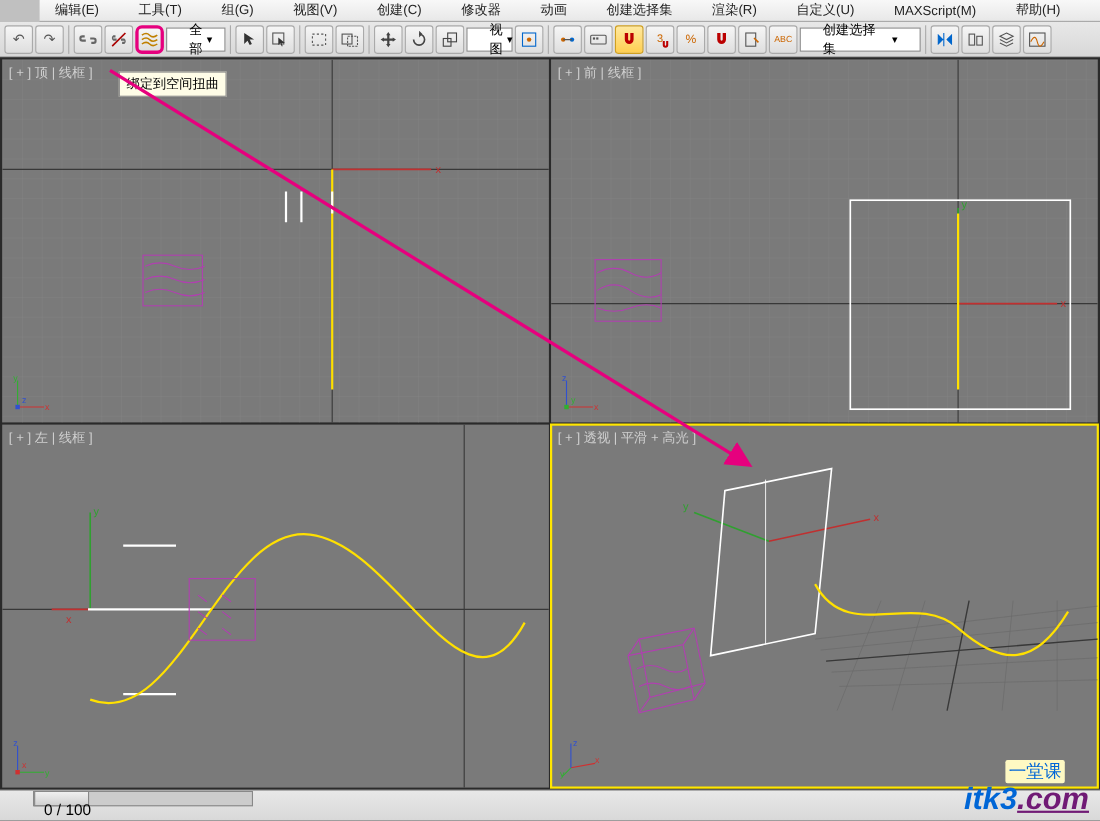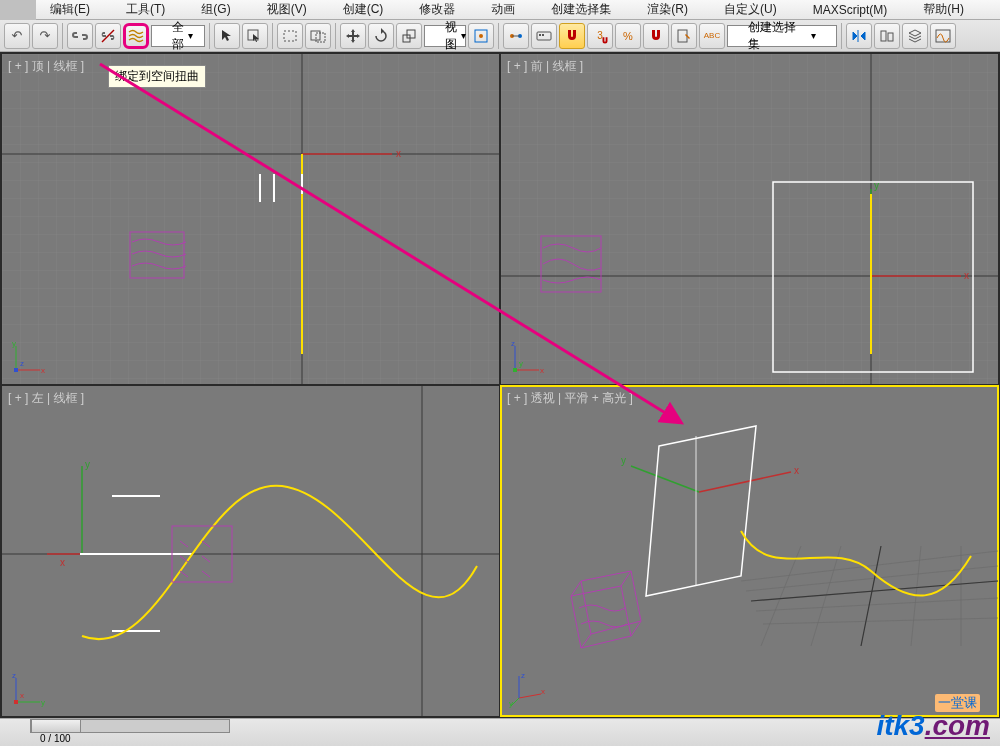--- a/index.html
+++ b/index.html
@@ -24,30 +24,30 @@
   .viewport { position: relative; background: #7a7a7a; overflow: hidden; }
   .viewport.active { outline: 2px solid #ffe600; outline-offset: -1px; text-decoration: underline; }
   .viewport .grid-lines { position: absolute; inset: 0; }
   .vp-label { position: absolute; top: 4px; left: 6px; color: #cfcfcf; font-size: 12px; z-index: 10; }
   .axis-gizmo { position: absolute; bottom: 8px; left: 8px; width: 36px; height: 36px; z-index: 10; }
 
   
   .bottombar { position: absolute; bottom: 0; left: 0; right: 0; height: 28px; background: linear-gradient(#e8e8e8,#d8d8d8); border-top: 1px solid #aaa; display: flex; align-items: flex-end; }
   .timeline-slider { position: absolute; top: 0; left: 30px; width: 200px; height: 14px; background: #ccc; border: 1px solid #888; }
   .timeline-slider .knob { position: absolute; left: 0; top: -1px; width: 50px; height: 14px; background: linear-gradient(#f0f0f0,#d0d0d0); border: 1px solid #888; text-align: center; font-size: 10px; }
-  .frame-text { position: absolute; bottom: 2px; left: 40px; font-size: 10px; }
+  .frame-text { position: absolute; bottom: 2px; left: 40px; font-size: 14px; }
 
   
   .tooltip { position: absolute; top: 65px; left: 108px; background: #fffde7; border: 1px solid #888; padding: 2px 6px; font-size: 12px; z-index: 50; }
 
   
   .watermark { position: absolute; bottom: 4px; right: 10px; font-size: 28px; font-weight: bold; font-style: italic; z-index: 100; }
   .wm-itk3 { color: #0066d6; margin-top: 16px; }
   .wm-com { color: #701a75; text-decoration: underline; }
-  .wm-sub { position: absolute; bottom: 34px; right: 20px; font-size: 13px; background: #fdba74; padding: 0 3px; color: #0066d6; border-radius: 2px; }
+  .wm-sub { position: absolute; bottom: 34px; right: 32px; font-size: 16px; background: #fef9c3; padding: 0 3px; color: #0066d6; border-radius: 2px; }
 
   
   .anno-arrow { position: absolute; top: 52px; left: 0; width: 1000px; height: 666px; pointer-events: none; z-index: 60; }
 </style>
 </head>
 <body>
 
 <div class="menubar">
   <div class="menu-item">编辑(E)</div>
   <div class="menu-item">工具(T)</div>

